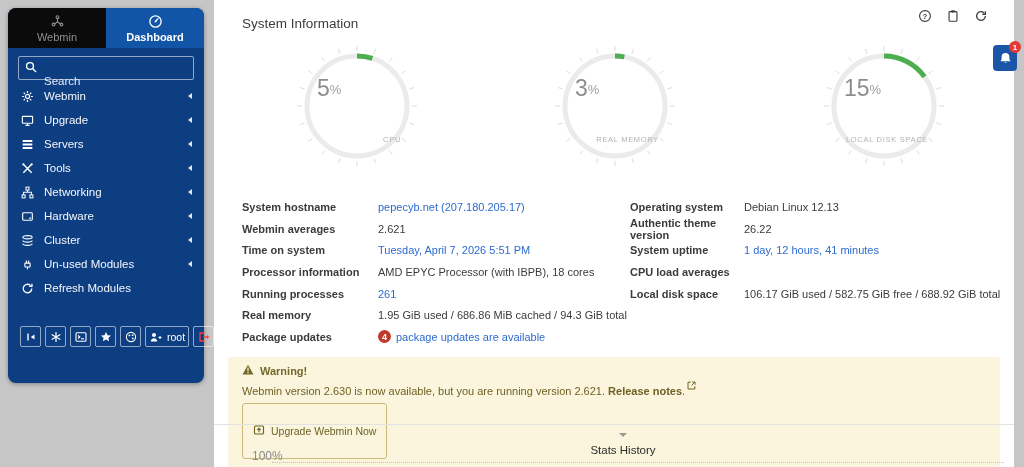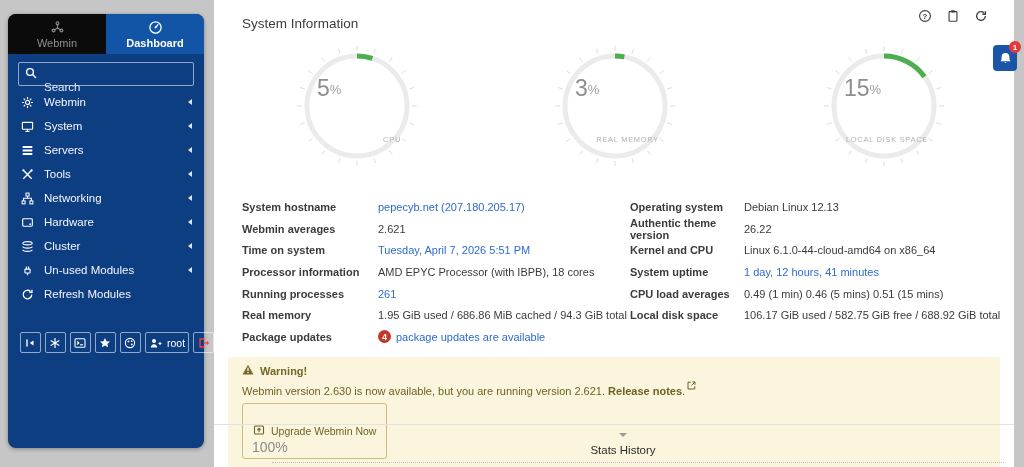--- a/index.html
+++ b/index.html
@@ -1,20 +1,20 @@
 <!DOCTYPE html>
 <html style="--sidebar: #0e3e82; --tab_active: #1254a6; --gauge_green: #4cae4f; --gauge_ring: #ebebeb; --link: #2d6bd0; --badge_red: #c0392b; --notification_red: #e53935; --warning_bg: #fbf5dd; --warning_text: #6e6226;"><head>
 <meta charset="utf-8">
 <style>
   html,body{margin:0;padding:0;width:1024px;height:467px;overflow:hidden;
     background:#c6c6c6;font-family:"Liberation Sans",sans-serif;}
   .page{position:relative;width:1024px;height:467px;}
 
   
-  .sidebar{position:absolute;left:8px;top:14px;width:196px;height:434px;
+  .sidebar{position:absolute;left:8px;top:8px;width:196px;height:375px;
     background:var(--sidebar,#0e3e82);border-radius:8px;box-shadow:0 1px 4px rgba(0,0,0,.35);}
   .tabs{display:flex;height:40px;}
   .tab{flex:1;display:flex;flex-direction:column;align-items:center;justify-content:center;
     gap:2px;font-size:11px;cursor:pointer;}
   .tab-webmin{background:#0b0b0c;color:#8f8f8f;border-radius:8px 0 0 0;}
   .tab-dashboard{background:var(--tab_active,#1254a6);color:#fff;font-weight:bold;border-radius:0 8px 0 0;}
   .tab svg{display:block;}
   .search-box{margin:8px 10px 2px 10px;height:22px;border:1px solid rgba(255,255,255,.55);
     border-radius:2px;display:flex;align-items:center;padding:0 6px;gap:5px;color:#fff;}
   .search-box input{flex:1;background:transparent;border:none;outline:none;color:#fff;
@@ -22,21 +22,21 @@
   .search-box input::placeholder{color:#e4eaf5;opacity:1;}
   .menu{margin-top:4px;}
   .menu-item{display:flex;align-items:center;gap:10px;padding:5px 12px;color:#f4f6fa;
     font-size:11.5px;cursor:pointer;}
   .mi-icon{width:14px;height:14px;display:flex;align-items:center;justify-content:center;color:#fff;}
   .mi-label{flex:1;}
   .mi-caret{width:0;height:0;border-top:3.5px solid transparent;border-bottom:3.5px solid transparent;
     border-right:4.5px solid #dfe6f2;}
   .side-footer{position:absolute;left:12px;top:318px;display:flex;gap:4px;}
   .sf-btn{height:21px;min-width:21px;border:1px solid rgba(255,255,255,.55);border-radius:2px;
-    display:flex;align-items:center;justify-content:flex-start;color:#fff;gap:4px;padding:0 3px;
+    display:flex;align-items:center;justify-content:flex-end;color:#fff;gap:4px;padding:0 3px;
     font-size:10.5px;cursor:pointer;background:transparent;}
   .sf-btn.logout{color:#ff4136;}
 
   
   .content{position:absolute;left:214px;top:0;width:800px;height:467px;background:#fff;}
   .page-title{position:absolute;left:28px;top:7px;font-size:13.5px;font-weight:500;color:#3c3c3c;}
   .head-icons{position:absolute;right:26px;top:9px;display:flex;gap:14px;color:#3d3d3d;}
   .head-icons span{cursor:pointer;display:flex;}
 
   .gauge{position:absolute;top:44px;}
@@ -60,21 +60,21 @@
   .warn-link{font-weight:bold;color:inherit;text-decoration:none;cursor:pointer;}
   .ext-icon{display:inline-block;margin-left:2px;vertical-align:super;}
   .warn-btn{margin-top:6px;display:inline-flex;align-items:center;gap:6px;border:1px solid #cbbc7e;
     border-radius:3px;background:transparent;color:#6e6226;font-size:10.5px;padding:20px 10px;
     font-family:inherit;cursor:pointer;}
 
   .stats{position:absolute;left:0;right:0;top:424px;border-top:1px solid #e2e2e2;height:43px;}
   .stats-head{display:flex;align-items:center;gap:7px;padding:8px 0 0 18px;font-size:11.5px;color:#2c2c2c;flex-direction:column;}
   .stats-caret{width:0;height:0;border-left:4px solid transparent;border-right:4px solid transparent;
     border-top:4.5px solid #9a9a9a;}
-  .stats-ylabel{position:absolute;left:38px;top:14px;font-size:14px;color:#8a8a8a;}
+  .stats-ylabel{position:absolute;left:38px;top:24px;font-size:12px;color:#8a8a8a;}
   .stats-grid{position:absolute;left:58px;right:10px;top:37px;border-top:1px dotted #c0c0c0;}
 
   
   .scroll-strip{position:absolute;left:1014px;top:0;width:10px;height:467px;background:#c6c6c6;}
   .bell-tab{position:absolute;left:993px;top:45px;width:24px;height:26px;background:#1b55a8;
     border-radius:4px;display:flex;align-items:center;justify-content:center;cursor:pointer;z-index:5;}
   .bell-badge{position:absolute;right:-4px;top:-4px;width:12px;height:12px;border-radius:50%;
     background:var(--notification_red,#e53935);color:#fff;font-size:8px;font-weight:bold;
     display:flex;align-items:center;justify-content:center;}
 </style>
@@ -134,21 +134,21 @@
     <span class="mi-caret"></span>
   </div>
 
   <div class="menu-item">
     <span class="mi-icon">
             <svg width="13" height="13" viewBox="0 0 14 14">
               <rect x="1.5" y="2.5" width="11" height="7.5" rx=".5" fill="none" stroke="currentColor" stroke-width="1.2"></rect>
               <path d="M4.8 12.2h4.4M7 10v2.2" stroke="currentColor" stroke-width="1.2"></path>
             </svg>
           </span>
-    <span class="mi-label">System</span>
+    <span class="mi-label">Upgrade</span>
     <span class="mi-caret"></span>
   </div>
 
   <div class="menu-item">
     <span class="mi-icon">
             <svg width="13" height="13" viewBox="0 0 14 14">
               <path d="M1.8 3.3h10.4M1.8 7h10.4M1.8 10.7h10.4" stroke="currentColor" stroke-width="2.1"></path>
             </svg>
           </span>
     <span class="mi-label">Servers</span>
@@ -447,39 +447,30 @@
           </span>
   </div>
 
   <div class="info-row">
     <span class="info-label">Authentic theme version</span>
     <span class="info-value">
             <span>26.22</span>
           </span>
   </div>
 
-  <div class="info-row">
-    <span class="info-label">Kernel and CPU</span>
-    <span class="info-value">
-            <span>Linux 6.1.0-44-cloud-amd64 on x86_64</span>
-          </span>
-  </div>
 
   <div class="info-row">
     <span class="info-label">System uptime</span>
     <span class="info-value link">
             <span>1 day, 12 hours, 41 minutes</span>
           </span>
   </div>
 
   <div class="info-row">
     <span class="info-label">CPU load averages</span>
-    <span class="info-value">
-            <span>0.49 (1 min) 0.46 (5 mins) 0.51 (15 mins)</span>
-          </span>
   </div>
 
   <div class="info-row">
     <span class="info-label">Local disk space</span>
     <span class="info-value">
             <span>106.17 GiB used / 582.75 GiB free / 688.92 GiB total</span>
           </span>
   </div>
 </div>
 

